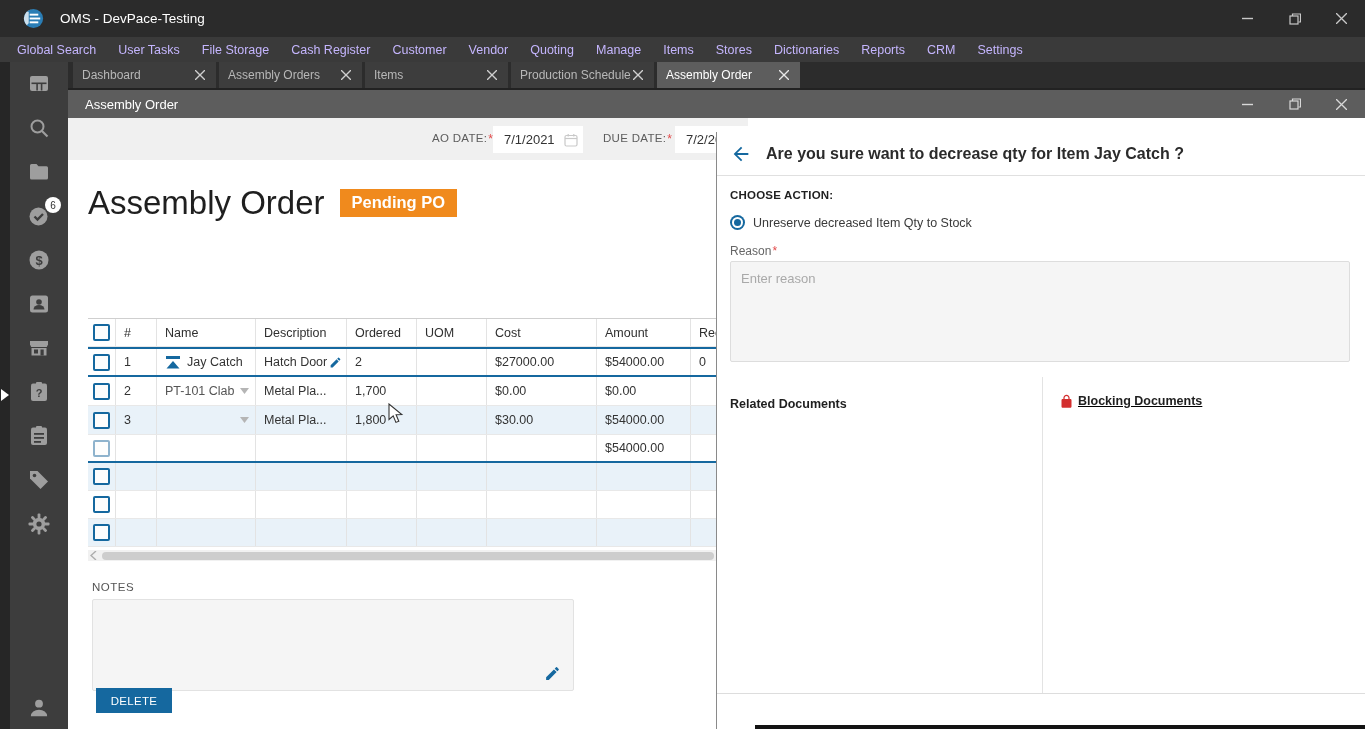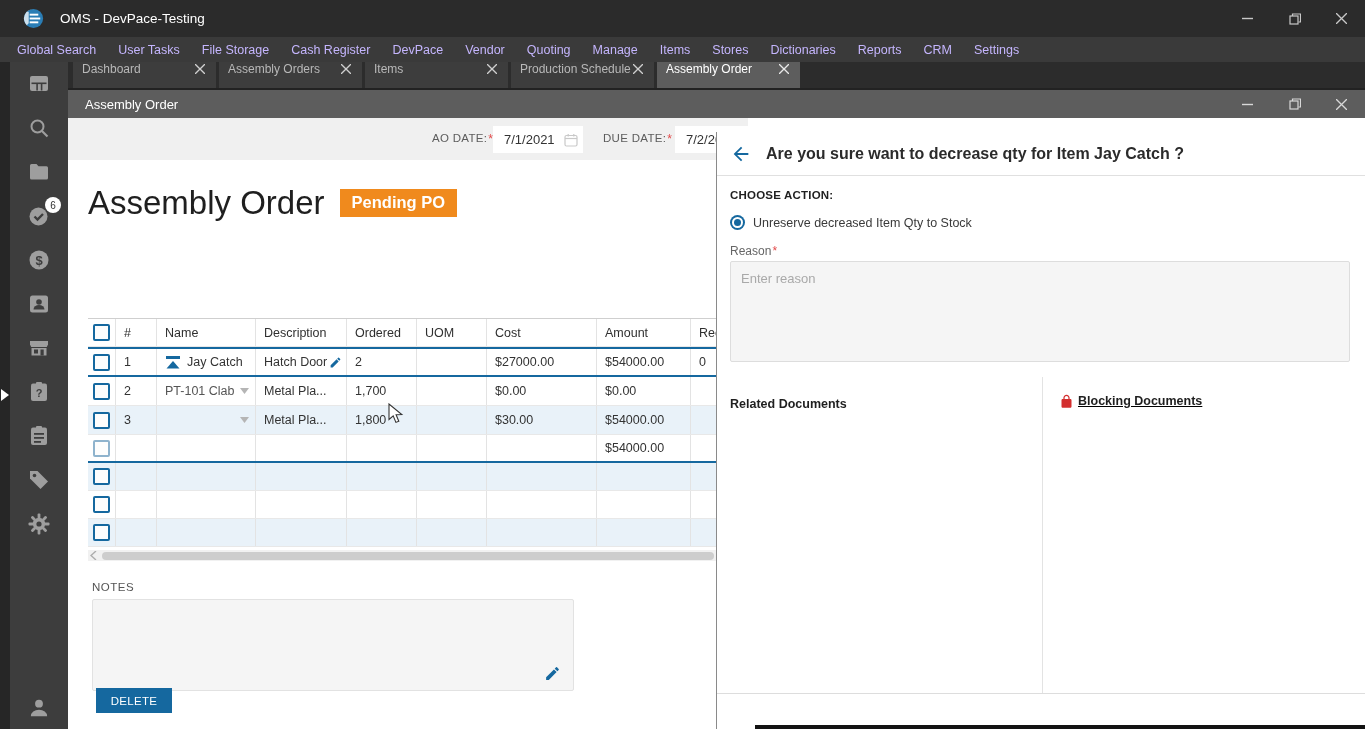--- a/index.html
+++ b/index.html
@@ -21,21 +21,21 @@
   
   .side-strip { position:absolute; left:0; top:62px; width:10px; height:667px; background:#262626; z-index:28; }
   .side-expander { position:absolute; left:1px; top:389px; width:0; height:0; border-top:6px solid transparent; border-bottom:6px solid transparent; border-left:8px solid #ffffff; z-index:31; }
   .sidebar { position:absolute; left:10px; top:62px; width:58px; height:667px; background:#3d3d3d; display:flex; flex-direction:column; align-items:center; padding-top:10px; z-index:28; }
   .side-icon { width:24px; height:24px; margin-bottom:20px; position:relative; }
   .side-badge { position:absolute; top:-7px; right:-10px; width:16px; height:16px; background:#ffffff; border-radius:50%; font-size:10px; color:#333; display:flex; align-items:center; justify-content:center; }
   .side-user { position:absolute; bottom:8px; left:0; right:0; display:flex; justify-content:center; }
 
   
   .tabbar { position:absolute; left:68px; top:62px; width:1297px; height:26px; background:#2c2c2c; display:flex; gap:3px; padding-left:5px; z-index:27; }
-  .tab { width:143px; background:#3d3d3d; color:#b8b8b8; font-size:12px; display:flex; padding:0 9px; cursor:default; }
+  .tab { width:143px; background:#3d3d3d; color:#b8b8b8; font-size:12px; display:flex; align-items:center; padding:0 9px; cursor:default; }
   .tab .tab-label { flex:1; white-space:nowrap; overflow:hidden; }
   .tab.active { background:#5d5d5d; color:#ffffff; }
   .tab-close { width:14px; height:14px; display:flex; align-items:center; justify-content:center; }
 
   
   .content-bg { position:absolute; left:68px; top:88px; width:1297px; height:641px; background:#222222; z-index:1; }
   .ao-window { position:absolute; left:68px; top:90px; width:1297px; height:639px; z-index:2; }
   .ao-titlebar { height:28px; background:#5d5d5d; color:#ffffff; font-size:13px; display:flex; align-items:center; padding-left:17px; }
   .ao-controls { margin-left:auto; display:flex; height:100%; }
   .ao-controls .win-btn { height:28px; }
@@ -147,21 +147,21 @@
         </svg>
     </div>
   </div>
 </div>
 
 <div class="menubar">
   <span class="menu-item">Global Search</span>
   <span class="menu-item">User Tasks</span>
   <span class="menu-item">File Storage</span>
   <span class="menu-item">Cash Register</span>
-  <span class="menu-item">DevPace</span>
+  <span class="menu-item">Customer</span>
   <span class="menu-item">Vendor</span>
   <span class="menu-item">Quoting</span>
   <span class="menu-item">Manage</span>
   <span class="menu-item">Items</span>
   <span class="menu-item">Stores</span>
   <span class="menu-item">Dictionaries</span>
   <span class="menu-item">Reports</span>
   <span class="menu-item">CRM</span>
   <span class="menu-item">Settings</span>
 </div>

